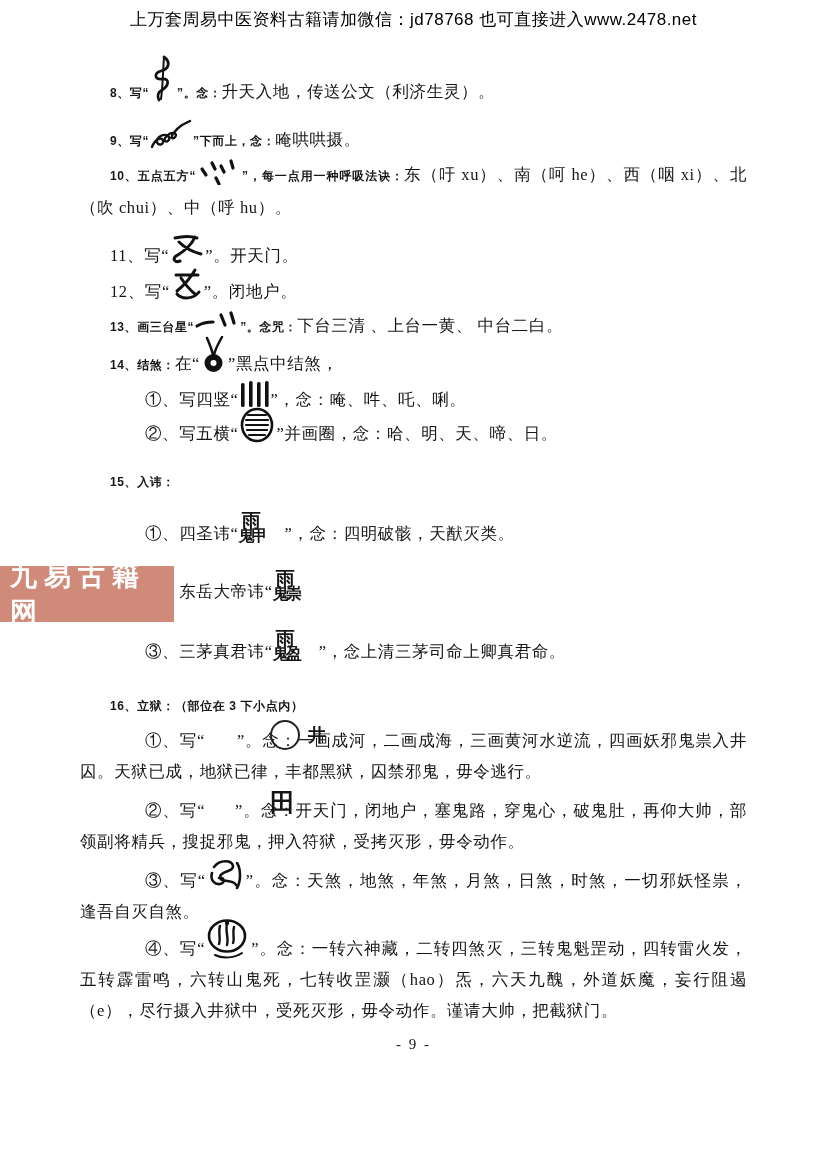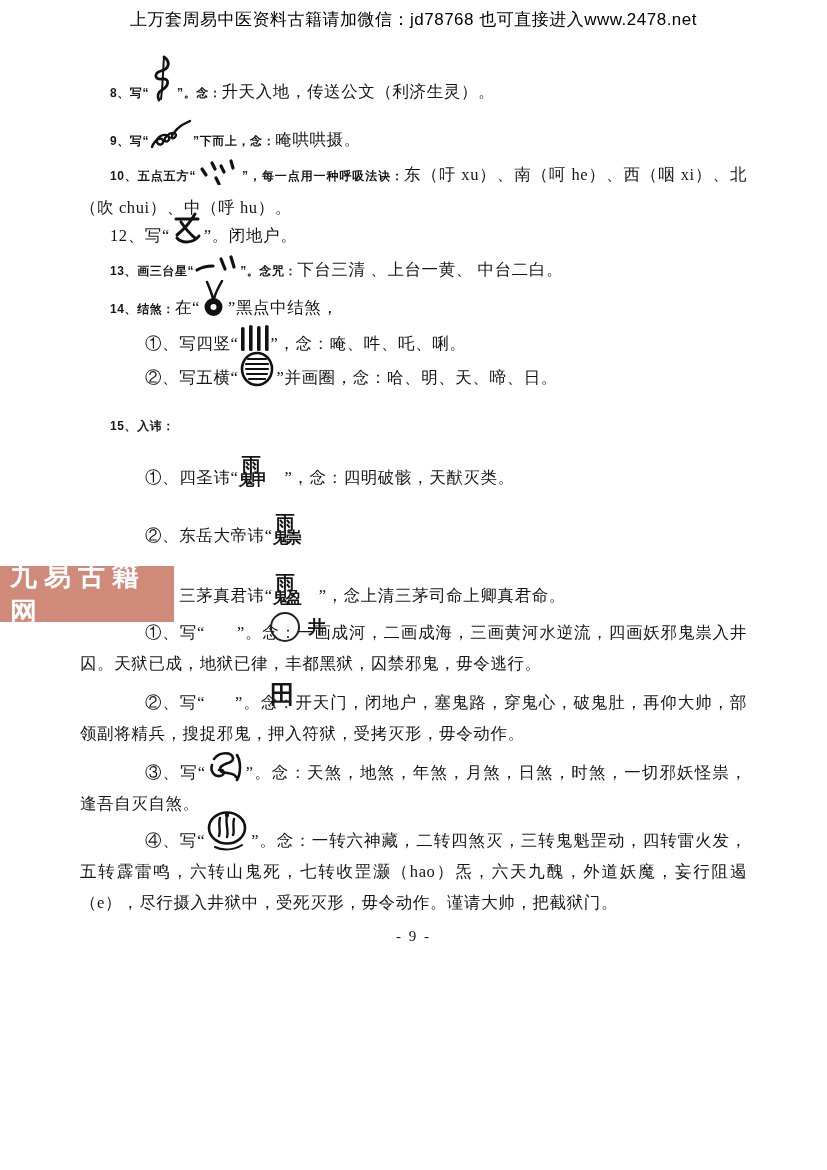--- a/index.html
+++ b/index.html
@@ -49,21 +49,21 @@
     color:#fff;font-weight:bold;font-size:27px;letter-spacing:7px;
     padding-left:10px;box-sizing:border-box;
     font-family:"Liberation Serif","DejaVu Serif",serif;
   }
   .ftr{text-align:center;font-size:15px;margin-top:10px;letter-spacing:2px;}
   
   .b8{margin-top:50px;}
   .b9{margin-top:26px;}
   .b10{margin-top:8px;}
   .b11{margin-top:22px;}
-  .b12{margin-top:2px;}
+  .b12{margin-top:14px;}
   .b13{margin-top:12px;}
   .b14{margin-top:16px;}
   .b14s1{margin-top:14px;}
   .b14s2{margin-top:12px;}
   .b15{margin-top:26px;}
   .b15s1{margin-top:32px;}
   .b15s2{margin-top:36px;}
   .b15s3{margin-top:38px;}
   .b16{margin-top:32px;}
   .b16s1{margin-top:10px;}
@@ -102,20 +102,27 @@
               <path d="M6 12 L10 18"></path>
               <path d="M16 6 L19 12"></path>
               <path d="M25 9 L28 15"></path>
               <path d="M35 4 L37 11"></path>
               <path d="M20 21 L23 27"></path>
             </g>
           </svg>
         </span></span><span class="b">”，每一点用一种呼吸法诀：</span><span>东（吁 xu）、南（呵 he）、西（咽 xi）、北（吹 chui）、中（呼 hu）。</span>
   </p>
 
+  <div class="line ind1 b11">
+    <span>11、写“</span><span class="sym" style="width:36px"><span class="anch">
+          <svg width="36" height="34" viewBox="0 0 36 34">
+            <path class="stroke" stroke-width="3" d="M6 6 C14 4 22 4 28 6 M26 5 C22 14 14 20 7 24 C3 27 6 31 11 29 M10 10 C16 16 24 20 32 22"></path>
+          </svg>
+        </span></span><span>”。开天门。</span>
+  </div>
 
   <div class="line ind1 b12">
     <span>12、写“</span><span class="sym" style="width:34px"><span class="anch">
           <svg width="34" height="36" viewBox="0 0 34 36">
             <path class="stroke" stroke-width="3" d="M6 9 H28 M25 4 C20 13 13 20 7 25 M11 12 C15 18 20 24 25 28 M7 28 C12 34 24 33 29 26"></path>
           </svg>
         </span></span><span>”。闭地户。</span>
   </div>
 
   <div class="line ind1 b13">
@@ -185,20 +192,23 @@
           </span></span></span>
   </div>
 
   <div class="line ind2 b15s3">
     <span>③、三茅真君讳“</span><span class="sym" style="width:46px"><span class="anch"><span class="stack">
             <span class="t">雨</span>
             <span class="bm">鬼盈</span>
           </span></span></span><span>”，念上清三茅司命上卿真君命。</span>
   </div>
 
+  <div class="line ind1 b16">
+    <span class="b">16、立狱：（部位在 3 下小点内）</span>
+  </div>
 
   <p class="para ti2 b16s1">
     <span>①、写“</span><span class="sym" style="width:32px"><span class="anch"><span class="circ-char">井</span></span></span><span>”。念：一画成河，二画成海，三画黄河水逆流，四画妖邪鬼祟入井囚。天狱已成，地狱已律，丰都黑狱，囚禁邪鬼，毋令逃行。</span>
   </p>
 
   <p class="para ti2 b16s2">
     <span>②、写“</span><span class="sym" style="width:30px"><span class="anch"><span class="big-char">田</span></span></span><span>”。念：开天门，闭地户，塞鬼路，穿鬼心，破鬼肚，再仰大帅，部领副将精兵，搜捉邪鬼，押入符狱，受拷灭形，毋令动作。</span>
   </p>
 
   <p class="para ti2 b16s3">

